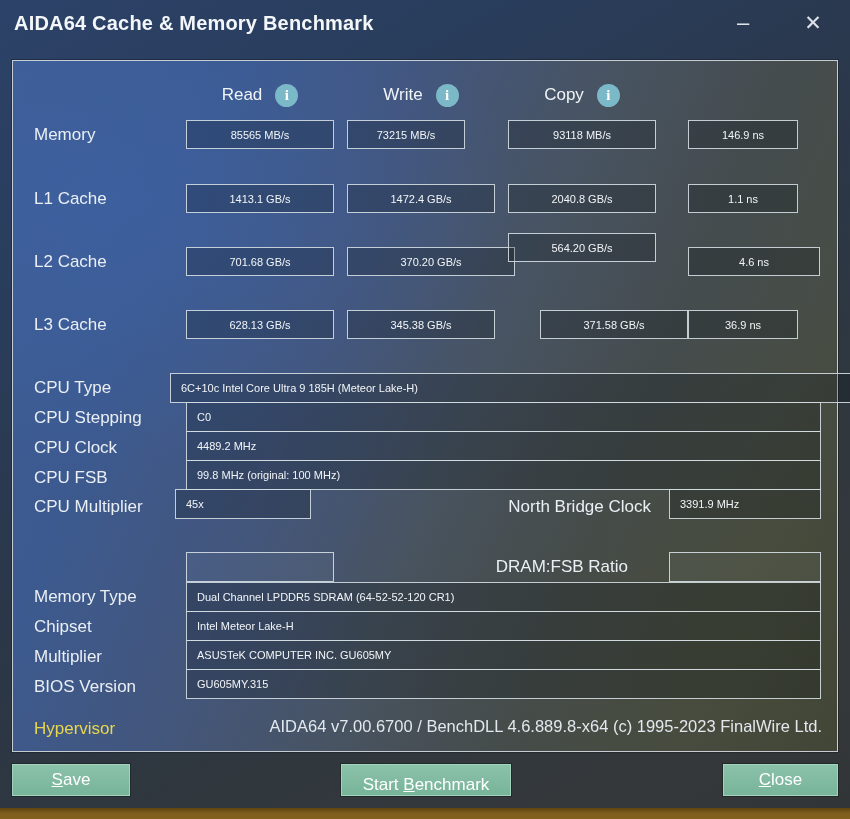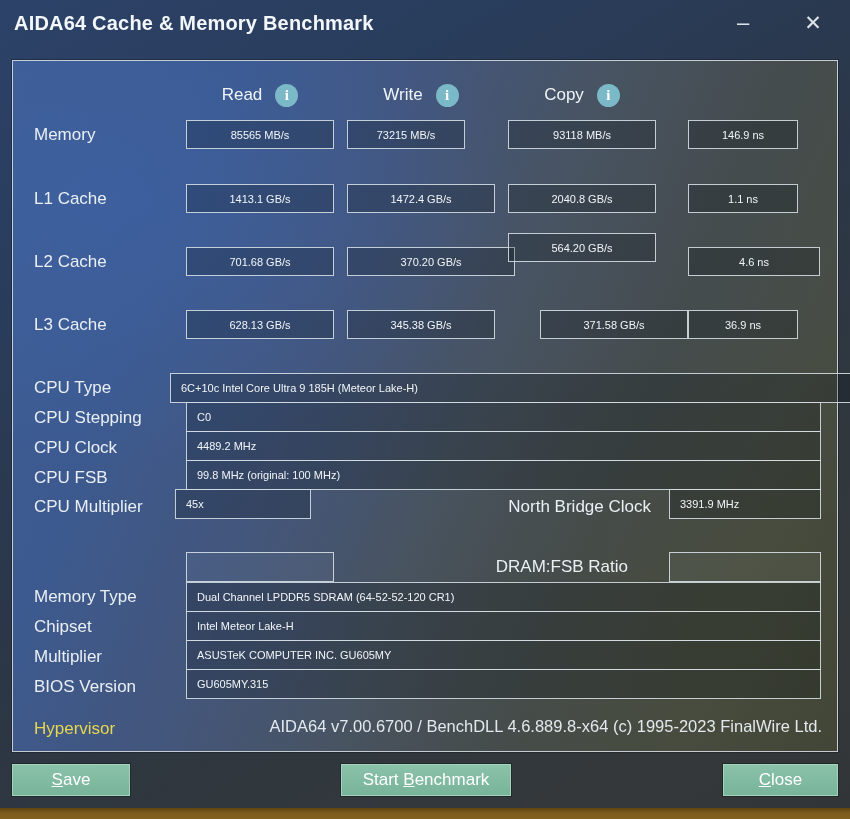--- a/index.html
+++ b/index.html
@@ -189,18 +189,18 @@
 
     <div class="rowlabel" style="top:611px;line-height:30px;">BIOS Version</div>
     <div class="valbox tall left" style="left:173px;top:608px;width:635px;">GU605MY.315</div>
 
     <div class="hypervisor">Hypervisor</div>
     <div class="version">AIDA64 v7.00.6700 / BenchDLL 4.6.889.8-x64  (c) 1995-2023 FinalWire Ltd.</div>
   </div>
 
   <div class="btn" style="left:12px;width:118px;"><span></span><span class="u">S</span><span>ave</span></div>
 
-  <div class="btn" style="left:341px;width:170px;"><span>Start </span><span class="u">B</span><span>enchmark</span></div>
+  <div class="btn" style="left:341px;width:170px;align-items:flex-end;"><span>Start </span><span class="u">B</span><span>enchmark</span></div>
 
   <div class="btn" style="left:723px;width:115px;"><span></span><span class="u">C</span><span>lose</span></div>
 
   <div class="bottom-strip"></div>
 </div>
 
 </body></html>

